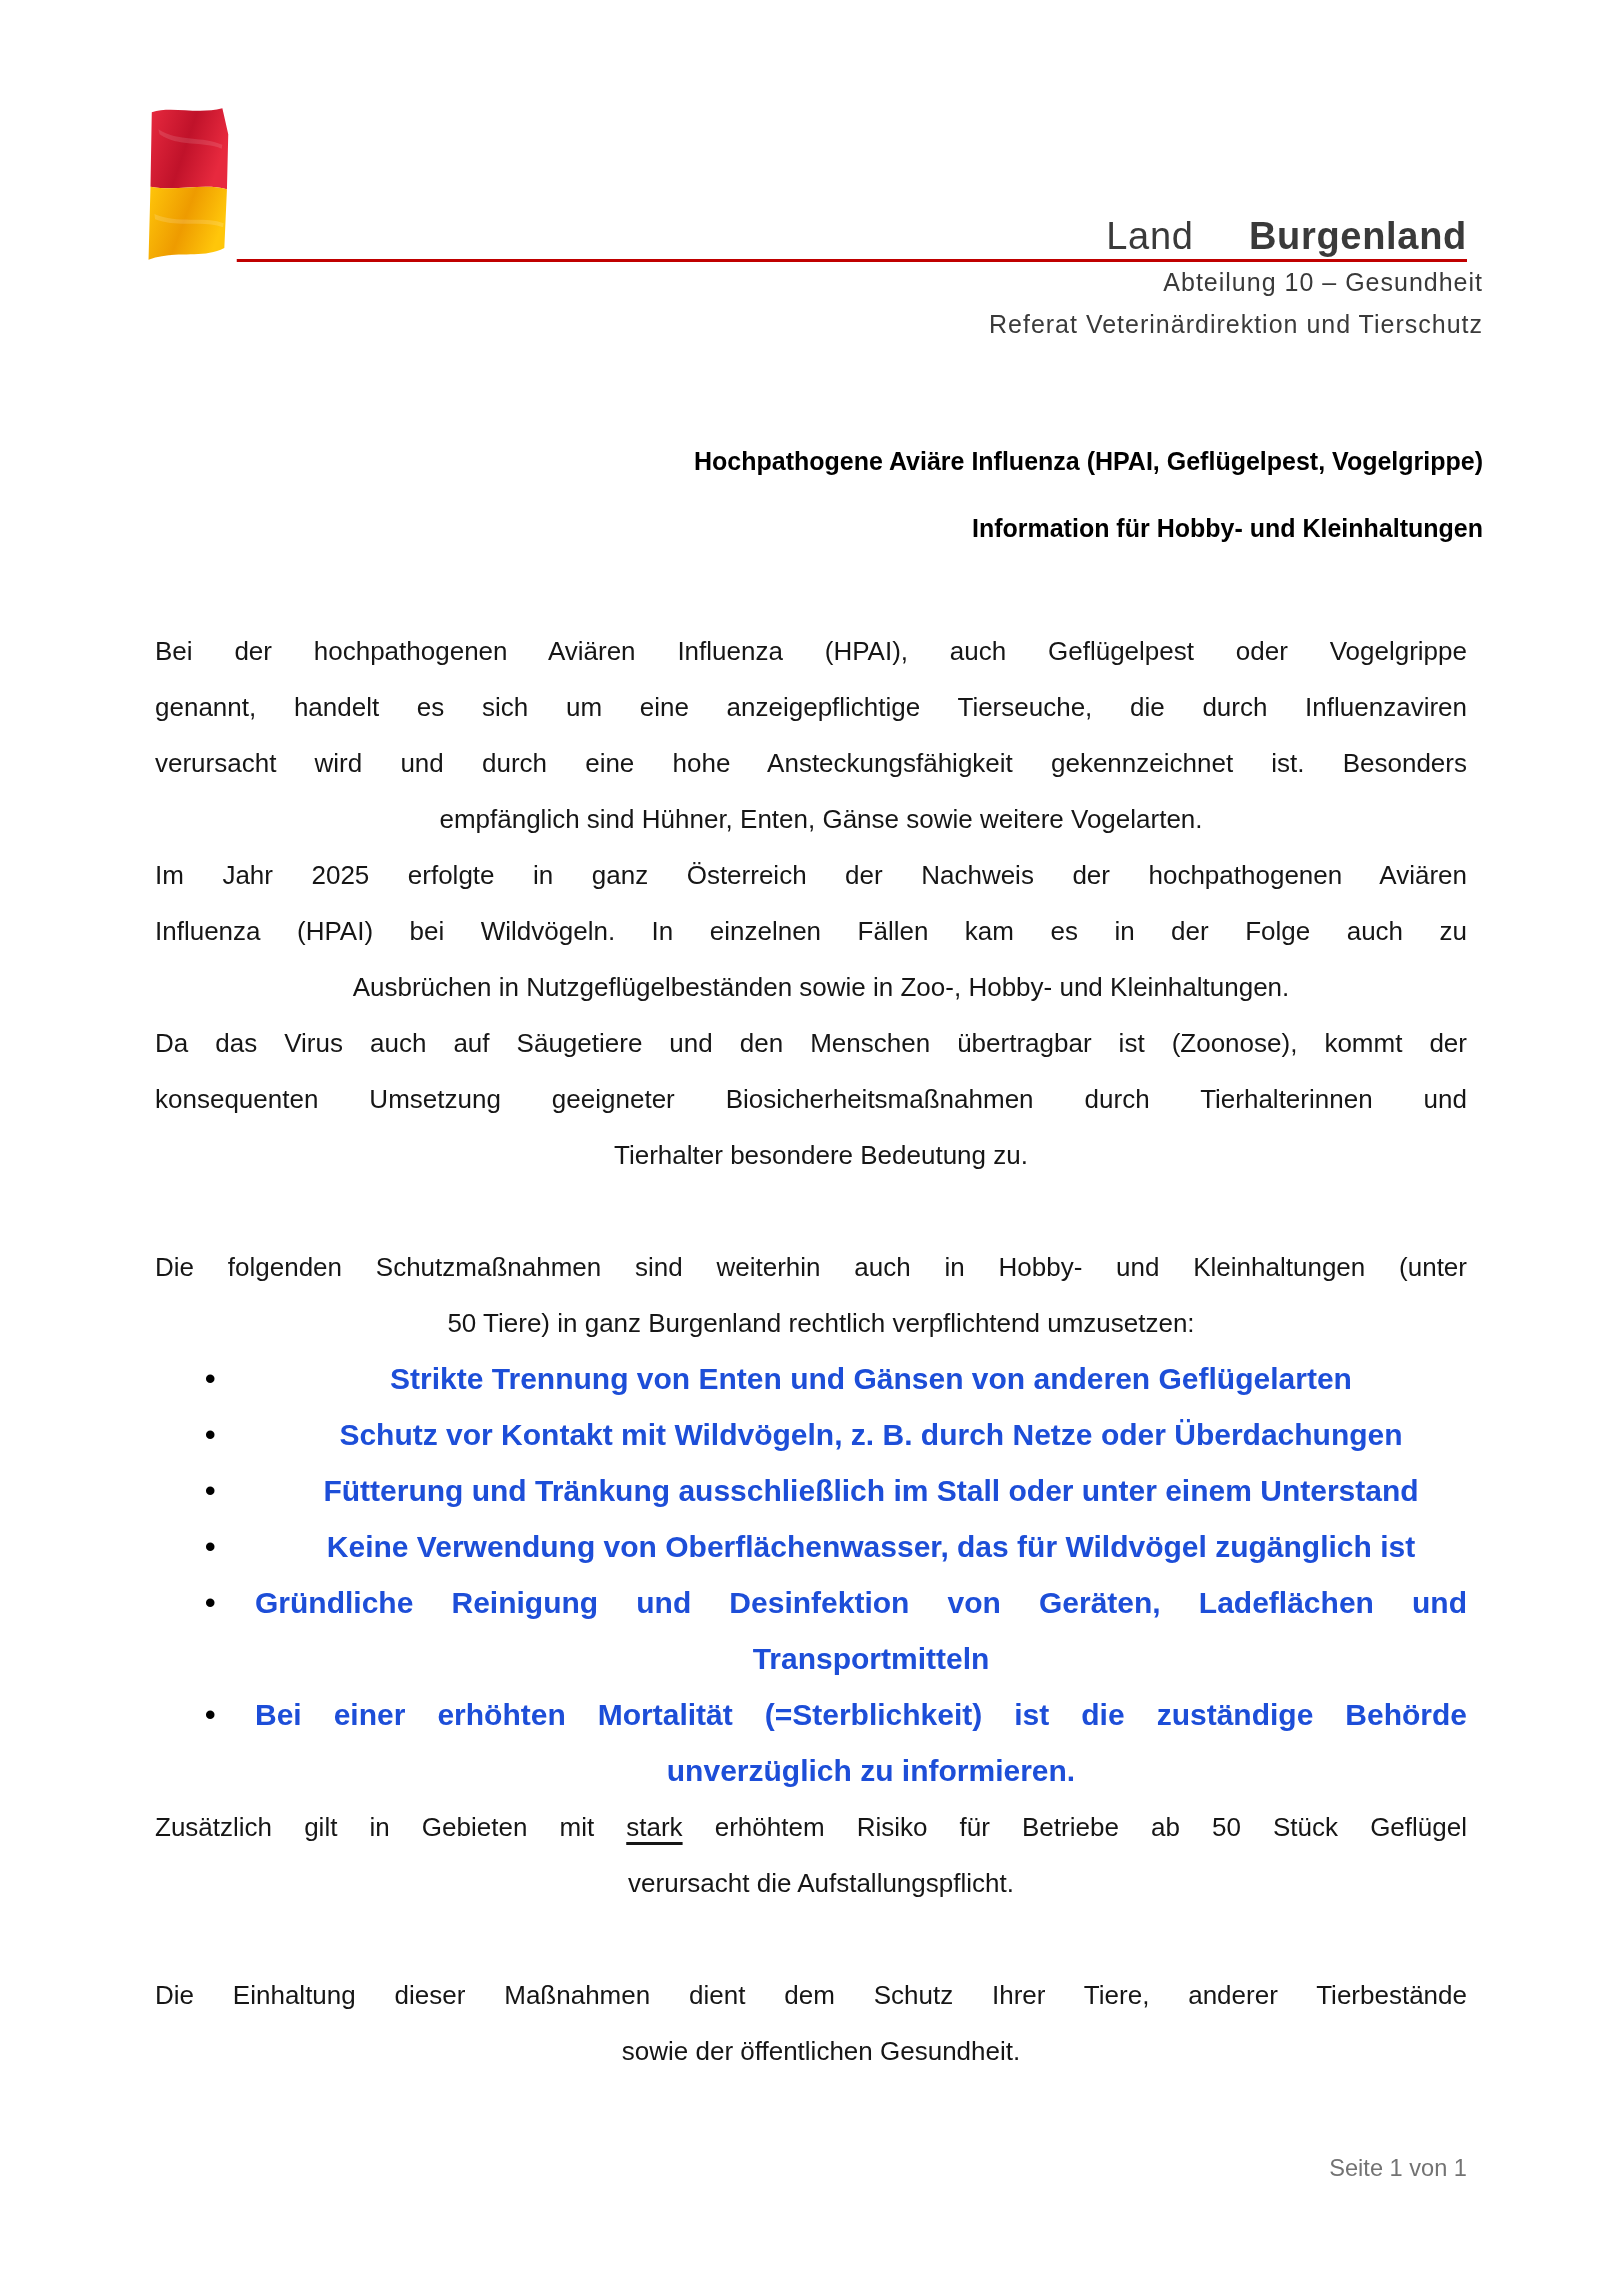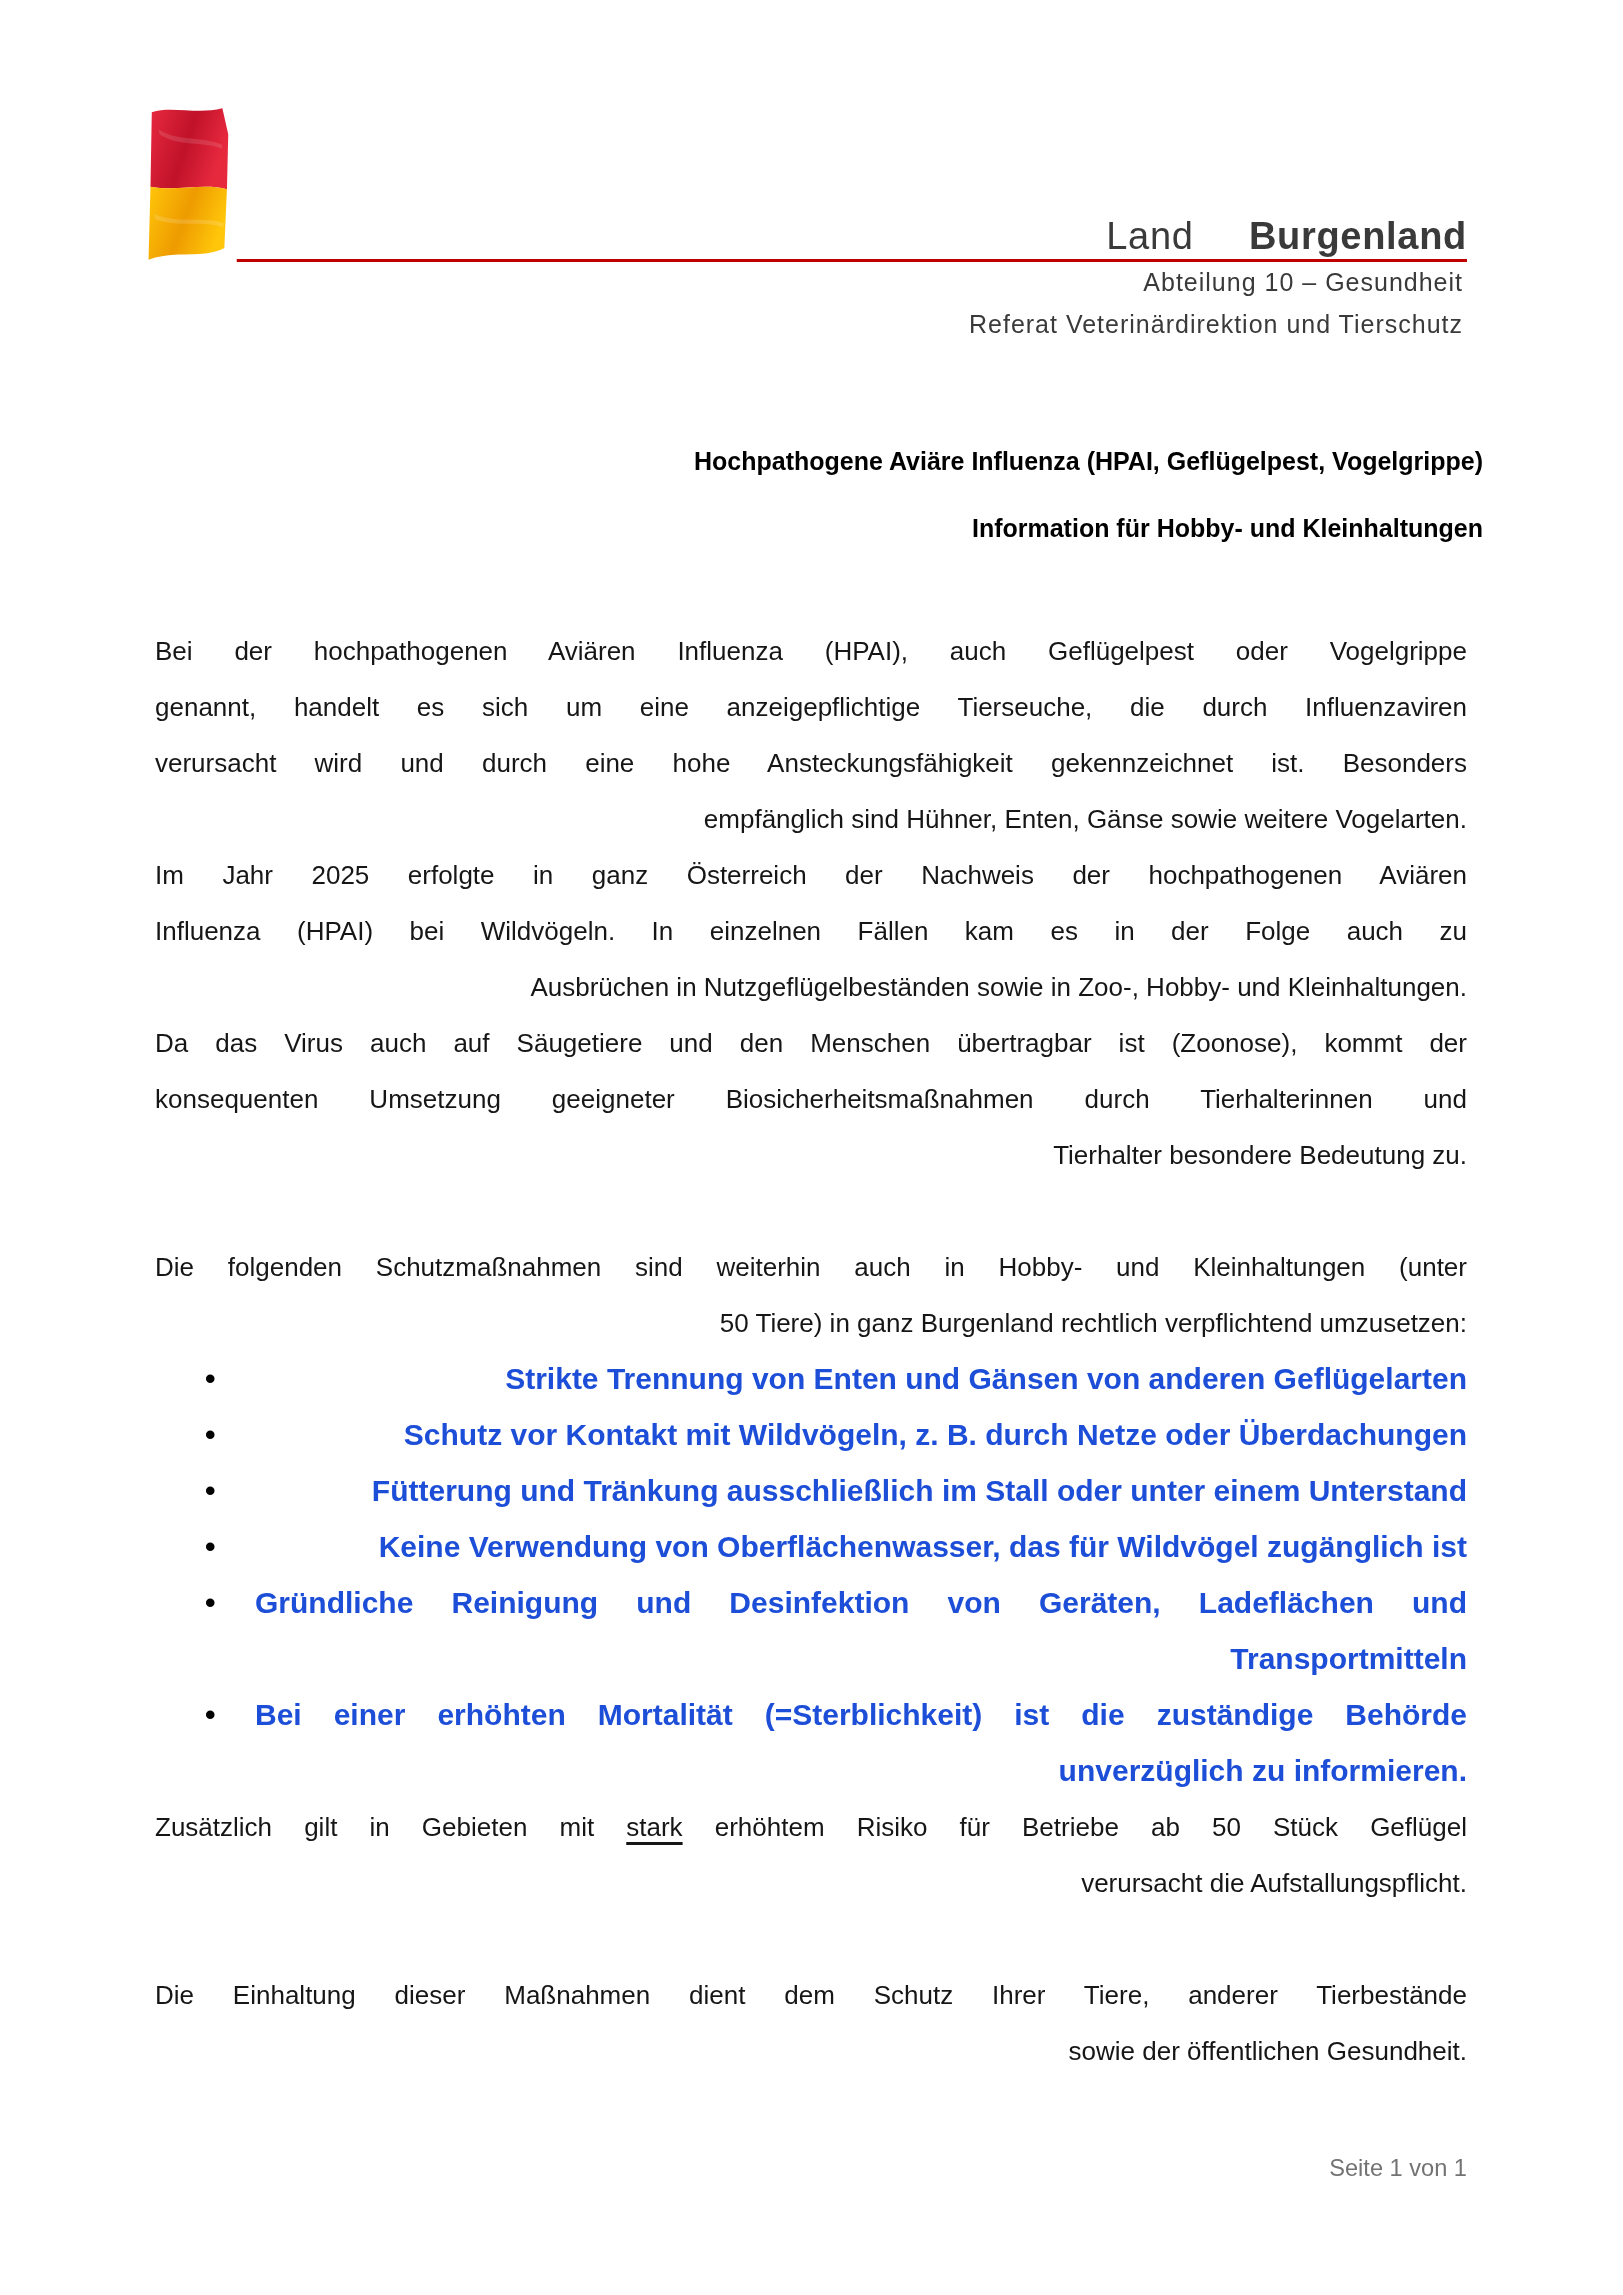--- a/index.html
+++ b/index.html
@@ -5,34 +5,34 @@
   html,body{margin:0;padding:0;background:#888;}
   .page{position:relative;width:1623px;height:2295px;background:#ffffff;overflow:hidden;
         font-family:"Liberation Sans","DejaVu Sans",sans-serif;color:#161616;}
 
   
   .hdr-rule{position:absolute;left:155px;top:259px;width:1312px;height:3.3px;background:#c00000;}
   .flag{position:absolute;left:145px;top:103px;width:92px;height:166px;}
   .brand{position:absolute;right:156px;top:217px;font-size:38px;line-height:1;color:#3a3a3a;
          letter-spacing:0.7px;white-space:nowrap;}
   .brand .bold{font-weight:bold;margin-left:44px;}
-  .dept{position:absolute;right:160px;font-size:25px;line-height:1;color:#3a3a3a;
+  .dept{position:absolute;right:140px;font-size:25px;line-height:1;color:#3a3a3a;
         letter-spacing:1px;white-space:nowrap;}
   .dept1{top:270px;}
   .dept2{top:305px;margin-top:7px;}
 
   
   .title{position:absolute;left:171px;top:428px;width:1312px;text-align:right;
          font-weight:bold;font-size:25px;line-height:67px;color:#000;}
   .title .t{white-space:nowrap;}
 
   
   .bodytext{position:absolute;left:155px;top:623px;width:1312px;font-size:26px;}
   .ln{height:56px;line-height:56px;}
-  .lline{text-align:right;white-space:nowrap;margin-left:20px;}
+  .lline{text-align:center;white-space:nowrap;margin-left:20px;}
   .jline{text-align:justify;text-align-last:justify;white-space:normal;}
   .blank{height:56px;}
 
   
   .bullet{position:relative;padding-left:100px;}
   .bullet .dot{position:absolute;left:50px;top:0;height:56px;line-height:56px;
                font-size:30px;font-weight:bold;color:#000;}
   .bl{font-weight:bold;font-size:30px;color:#1d4ed8;}
 
   

